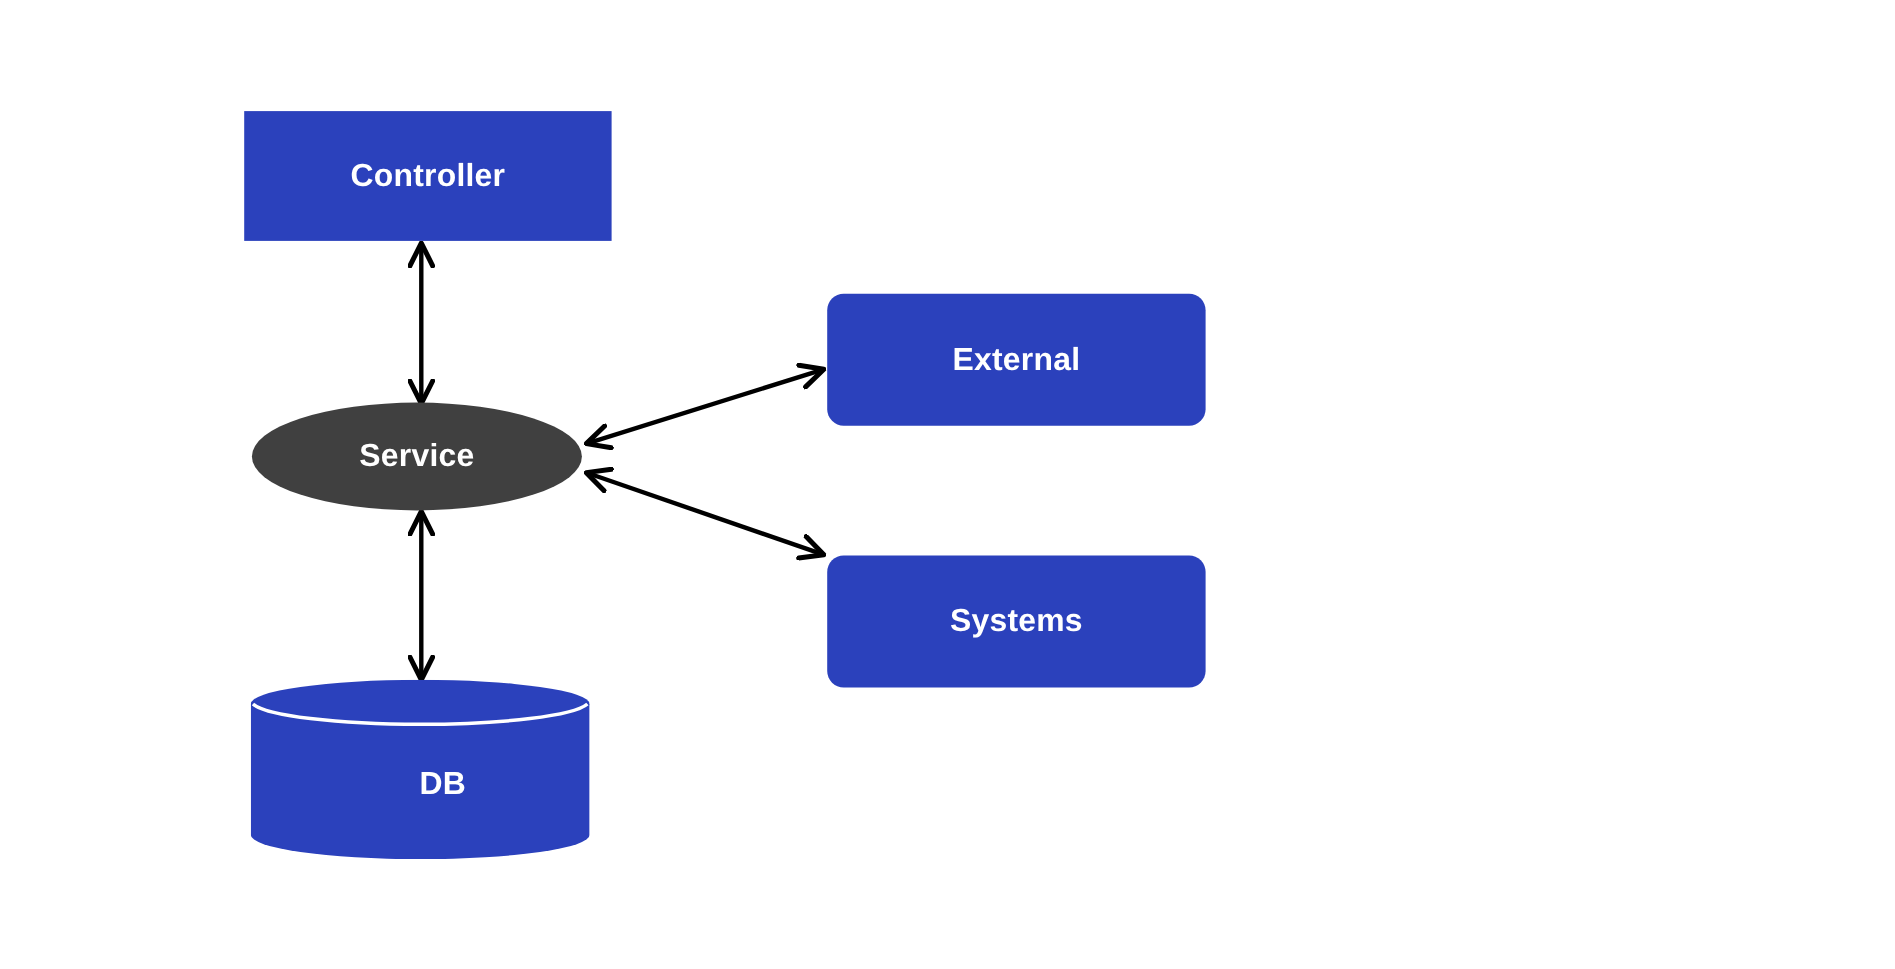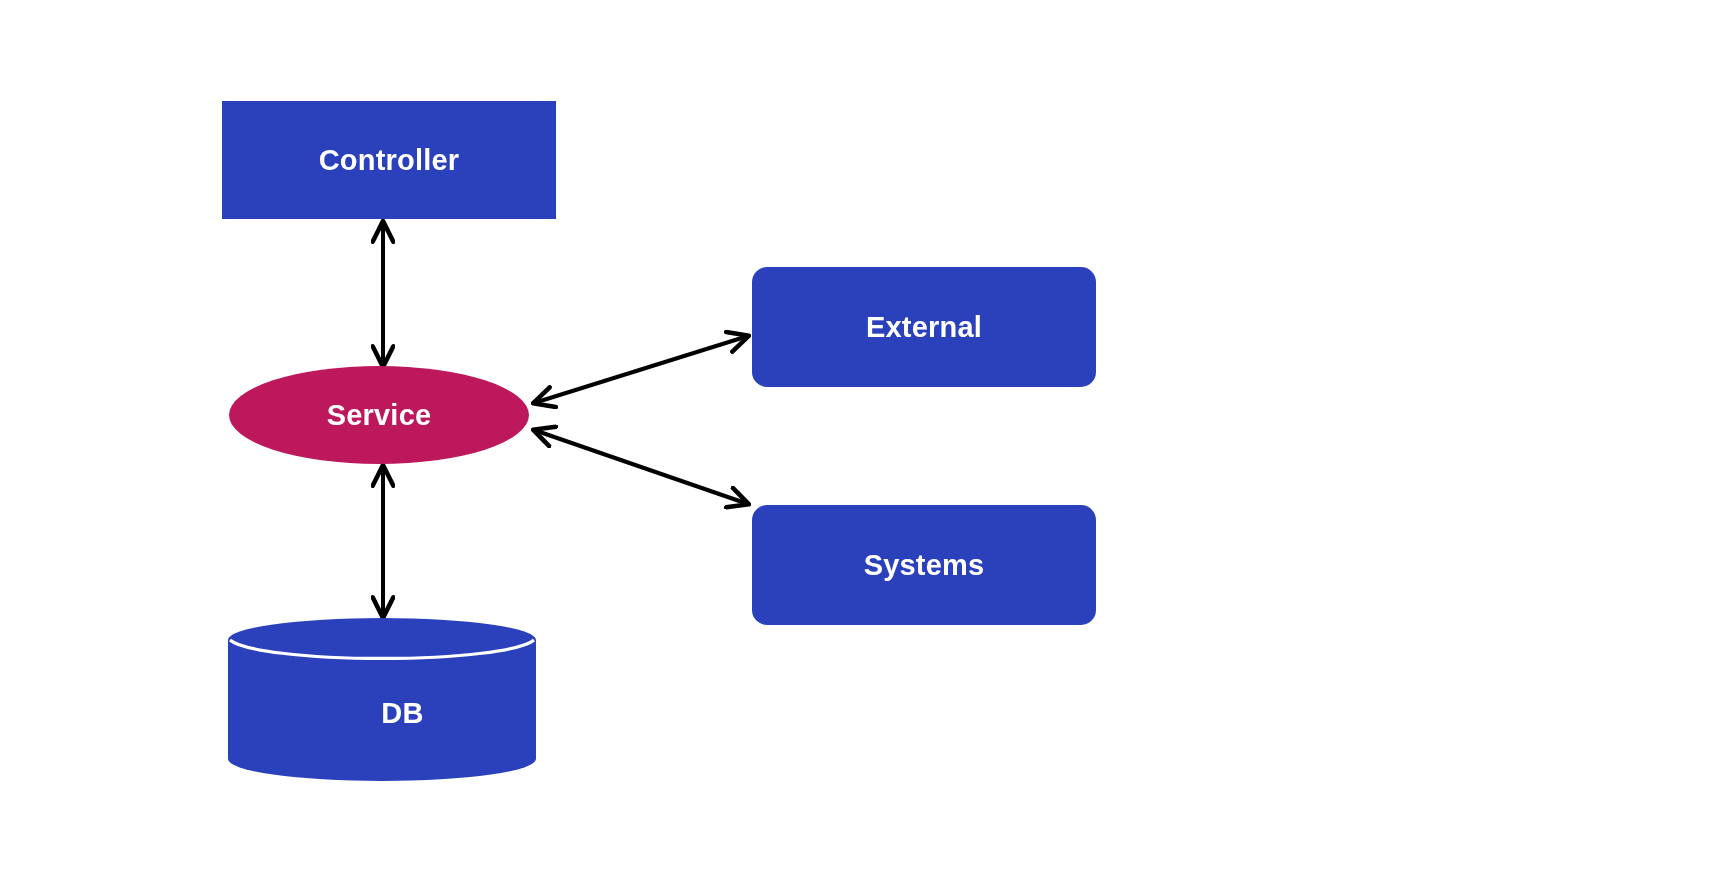--- a/index.html
+++ b/index.html
@@ -57,21 +57,21 @@
   #node-external { top: 231px; margin-top: 36px; }
   #node-systems  { top: 505px; }
 
   
   #node-service {
     position: absolute;
     left: 229px;
     top: 366px;
     width: 300px;
     height: 98px;
-    background: #be185d;
+    background: #404040;
     border-radius: 50% / 50%;
     display: flex;
     align-items: center;
     justify-content: center;
   }
 
   
   #node-db {
     position: absolute;
     left: 228px;

